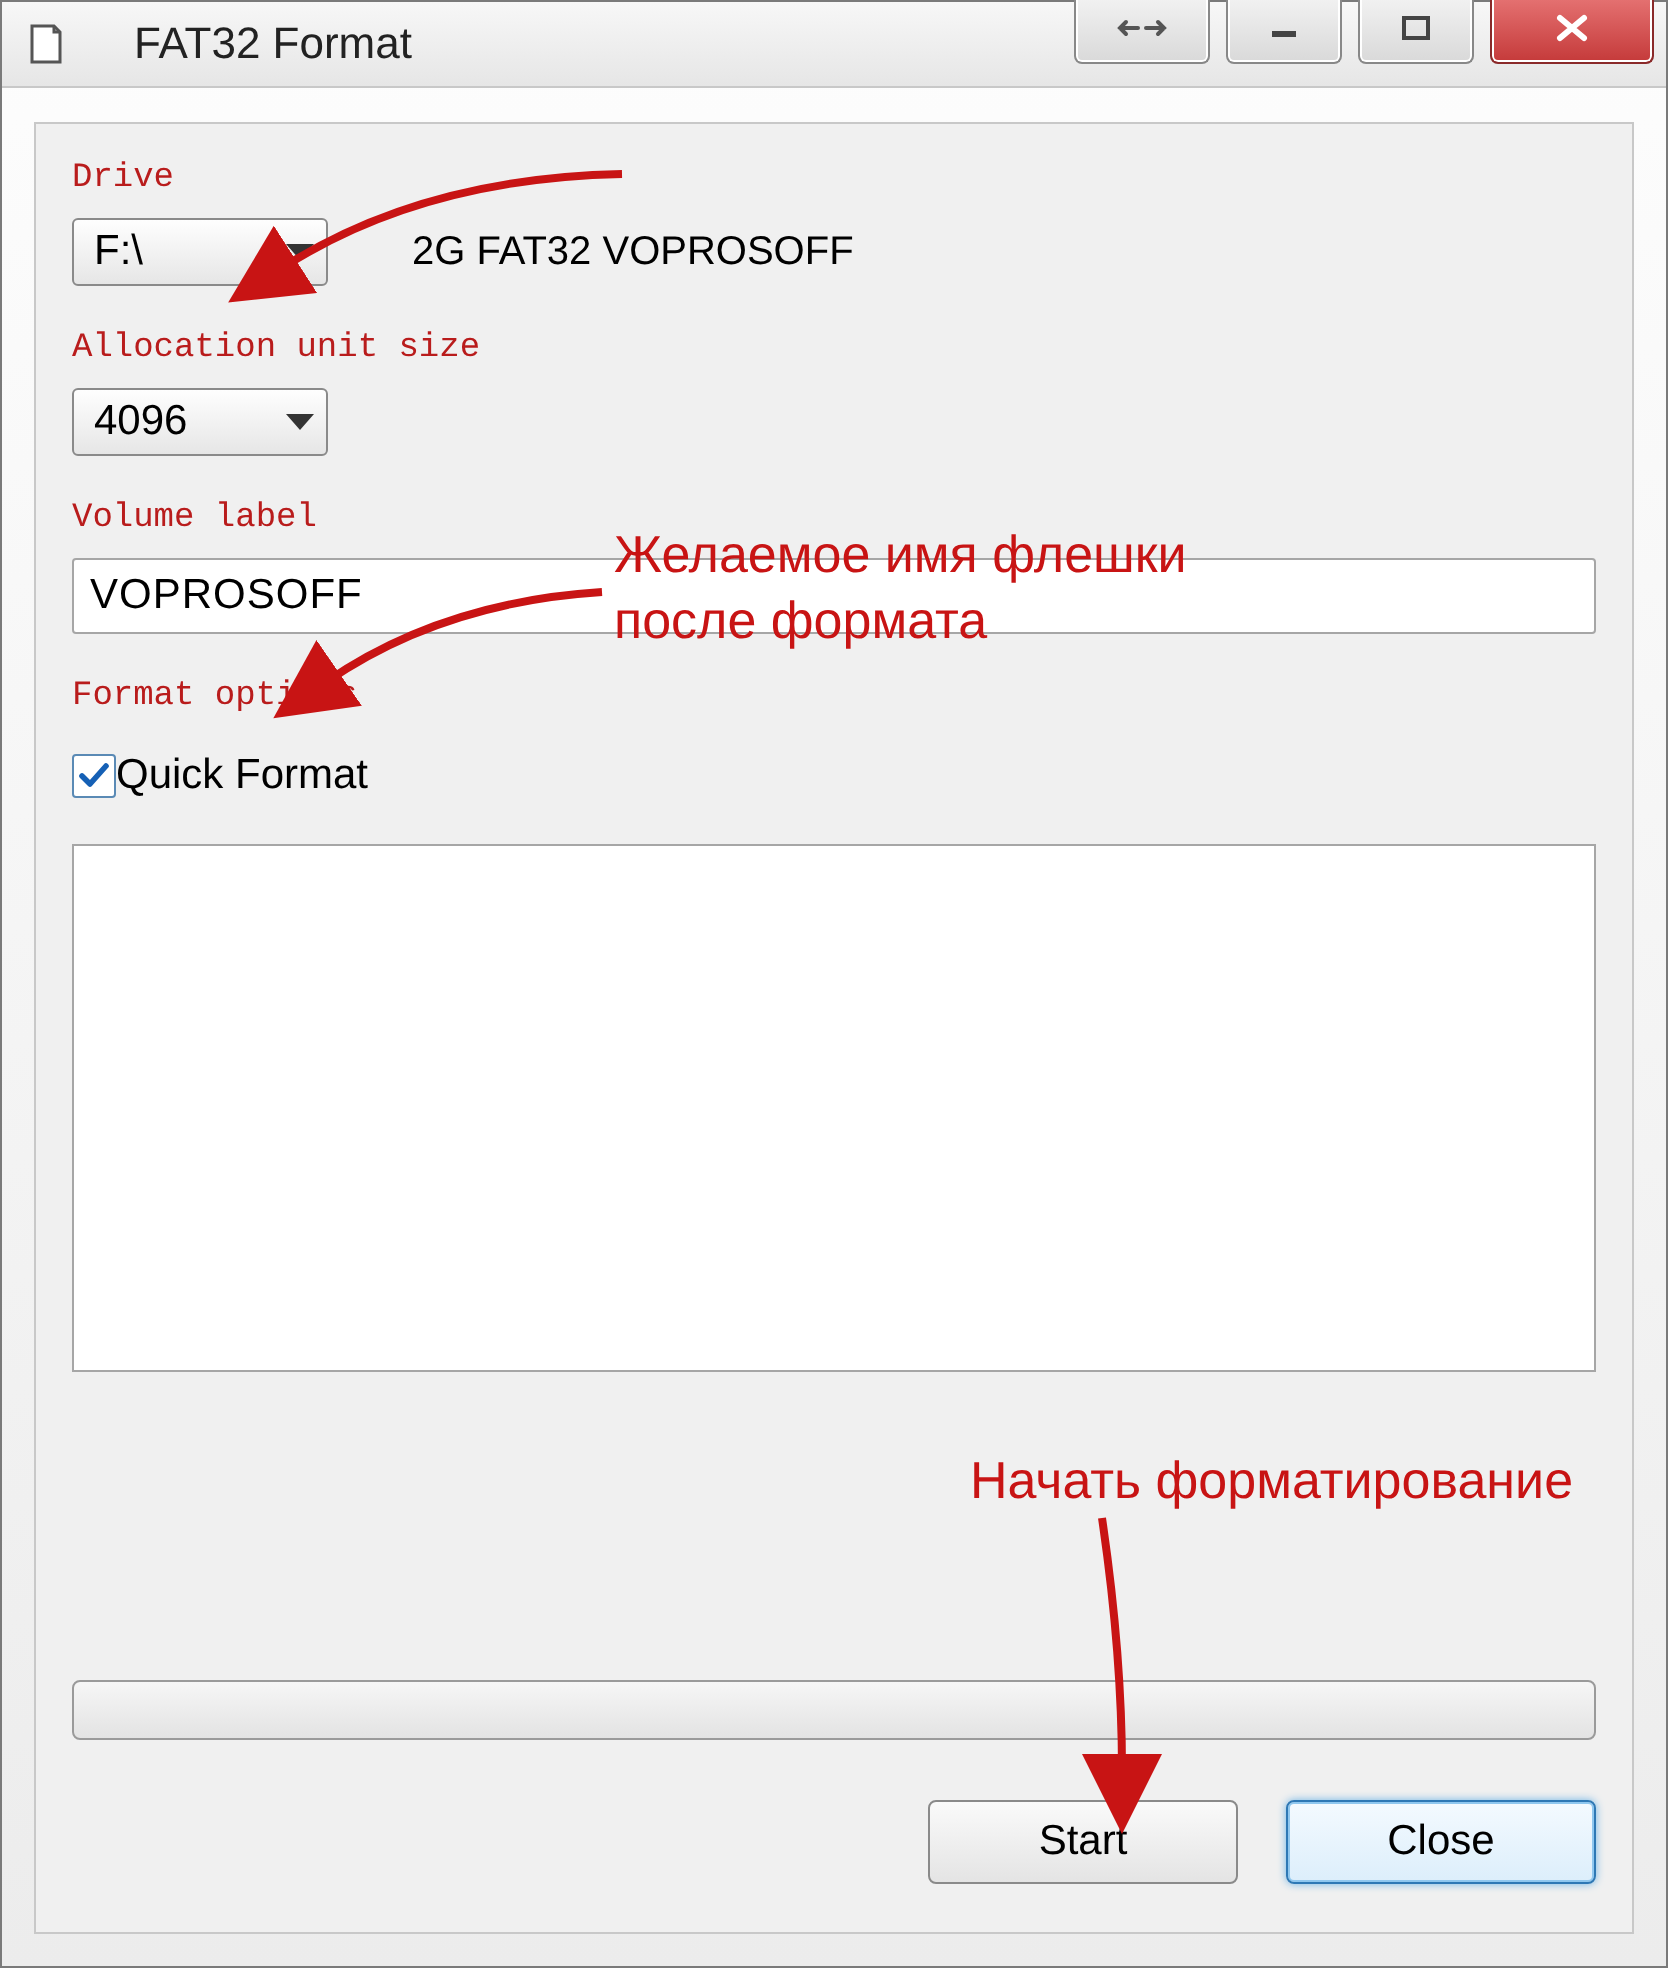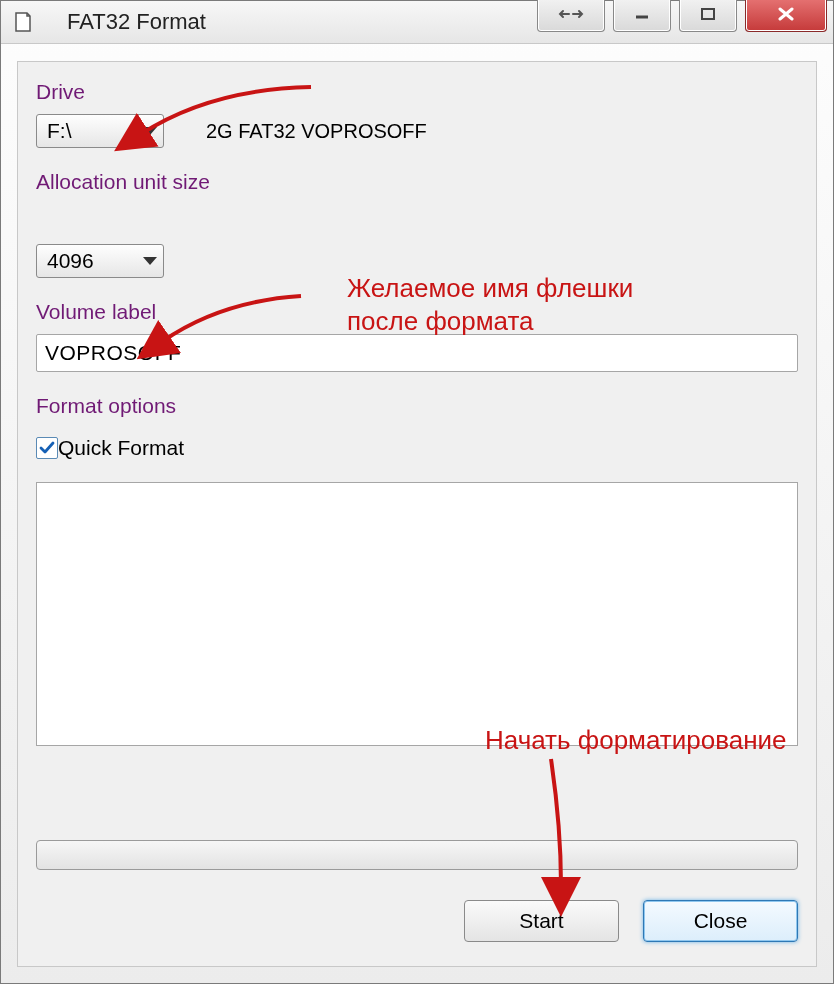--- a/index.html
+++ b/index.html
@@ -79,23 +79,24 @@
     right: 16px;
     top: 60px;
     bottom: 16px;
     background: #f0f0f0;
     border: 1px solid #c8c8c8;
     box-sizing: border-box;
     padding: 18px 18px 16px 18px;
   }
 
   .lbl {
-    font-size: 21px;
-    color: #701a75;
+    font-size: 17px;
+    color: #b91c1c;
     margin-bottom: 10px;
+    font-family: Liberation Mono, monospace;
   }
 
   .row { display:flex; align-items:center; }
 
   
   .combo {
     height: 34px;
     background: linear-gradient(#fefefe, #e6e6e6);
     border: 1px solid #8a8a8a;
     border-radius: 3px;
@@ -108,21 +109,21 @@
   }
   .combo .caret {
     margin-left: 8px;
     width: 0; height: 0;
     border-left: 7px solid transparent;
     border-right: 7px solid transparent;
     border-top: 8px solid #333;
   }
 
   #drive-combo { width: 128px; }
-  #alloc-combo { width: 128px; margin-top: 40px; }
+  #alloc-combo { width: 128px; }
 
   .drive-info {
     margin-left: 42px;
     font-size: 20px;
   }
 
   .section-gap { height: 22px; }
 
   
   .textbox {
@@ -296,21 +297,21 @@
 
   <svg class="arrow" style="left:120px; top:78px;" width="200" height="70">
     <defs>
       <marker id="ah1" markerWidth="10" markerHeight="10" refX="2" refY="5" orient="auto">
         <polygon points="0,0 10,5 0,10" fill="#c81414"></polygon>
       </marker>
     </defs>
     <path d="M190,8 Q90,10 20,55" stroke="#c81414" stroke-width="4" fill="none" marker-end="url(#ah1)"></path>
   </svg>
 
-  <div class="anno" style="left:306px; top:271px; line-height:1.25;margin-left:40px;">
+  <div class="anno" style="left:306px; top:260px; line-height:1.25;">
     <div>Желаемое имя флешки</div>
     <div>после формата</div>
   </div>
 
   <svg class="arrow" style="left:150px; top:285px;" width="160" height="70">
     <defs>
       <marker id="ah2" markerWidth="10" markerHeight="10" refX="2" refY="5" orient="auto">
         <polygon points="0,0 10,5 0,10" fill="#c81414"></polygon>
       </marker>
     </defs>

